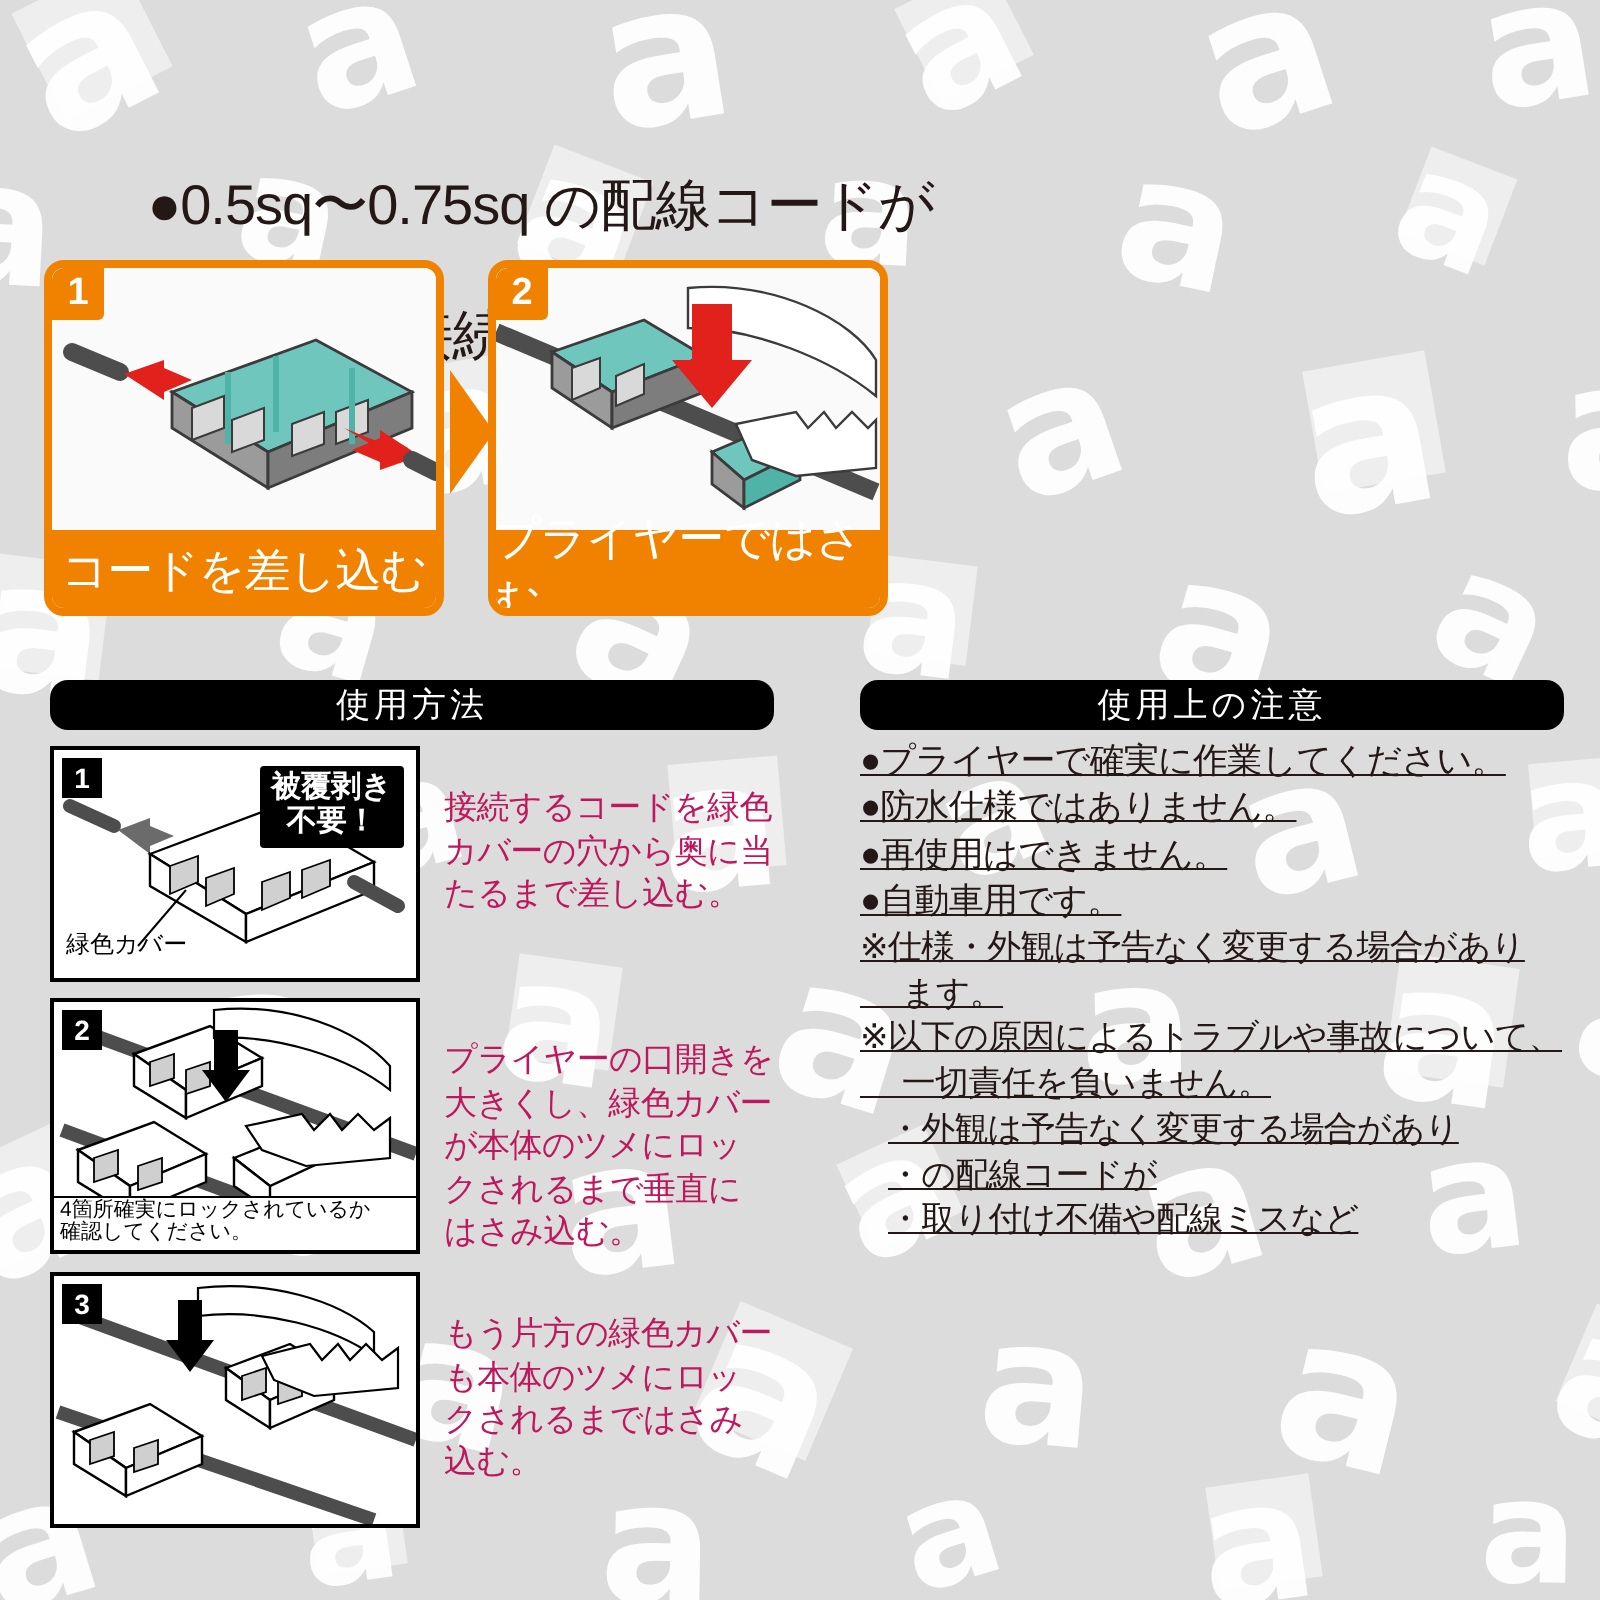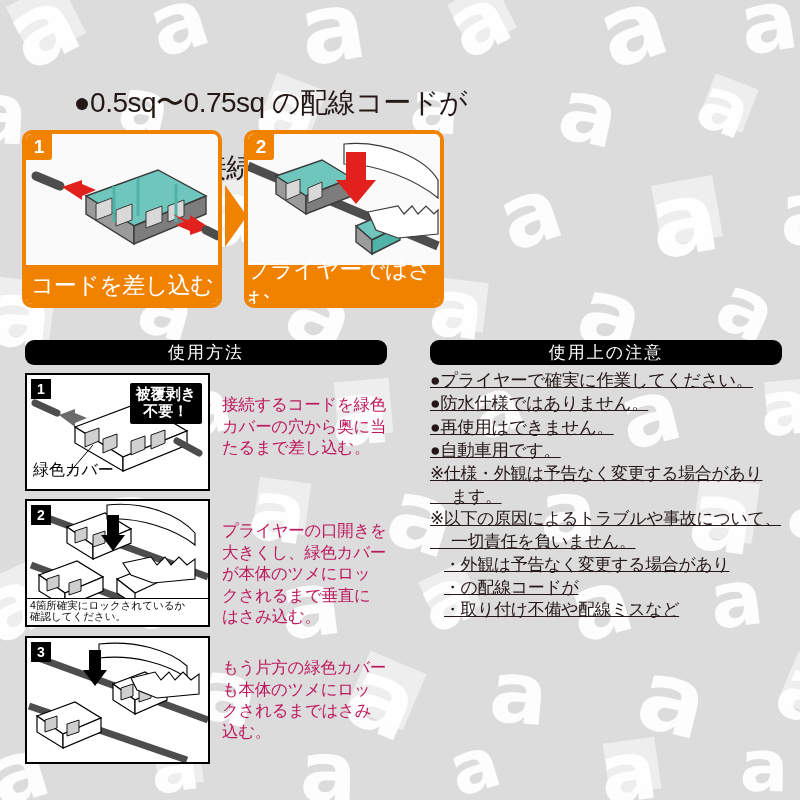--- a/index.html
+++ b/index.html
@@ -83,21 +83,21 @@
     color:#fff;font-size:14px;font-weight:700;
     display:flex;align-items:center;justify-content:center;z-index:4;
   }
   .ufig .fignote{
     position:absolute;left:0;right:0;bottom:0;
     border-top:1px solid #000;background:#fff;color:#000;
     font-size:10.5px;line-height:1.12;padding:1px 2px 2px 3px;
     box-sizing:border-box;z-index:4;white-space:pre-line;
   }
   .ufig .covlabel{
-    position:absolute;left:6px;bottom:8px;font-size:16px;color:#000;z-index:4;
+    position:absolute;left:6px;bottom:8px;font-size:12px;color:#000;z-index:4;
   }
   .callout{
     position:absolute;right:6px;top:8px;background:#000;color:#fff;
     font-size:15px;line-height:1.12;padding:3px 6px 4px;border-radius:2px;
     text-align:center;z-index:5;white-space:pre-line;font-weight:700;
   }
   .utext{
     flex:1 1 auto;padding-left:12px;font-size:16.5px;line-height:1.3;
     color:#be185d;letter-spacing:-0.3px;white-space:pre-line;
   }

